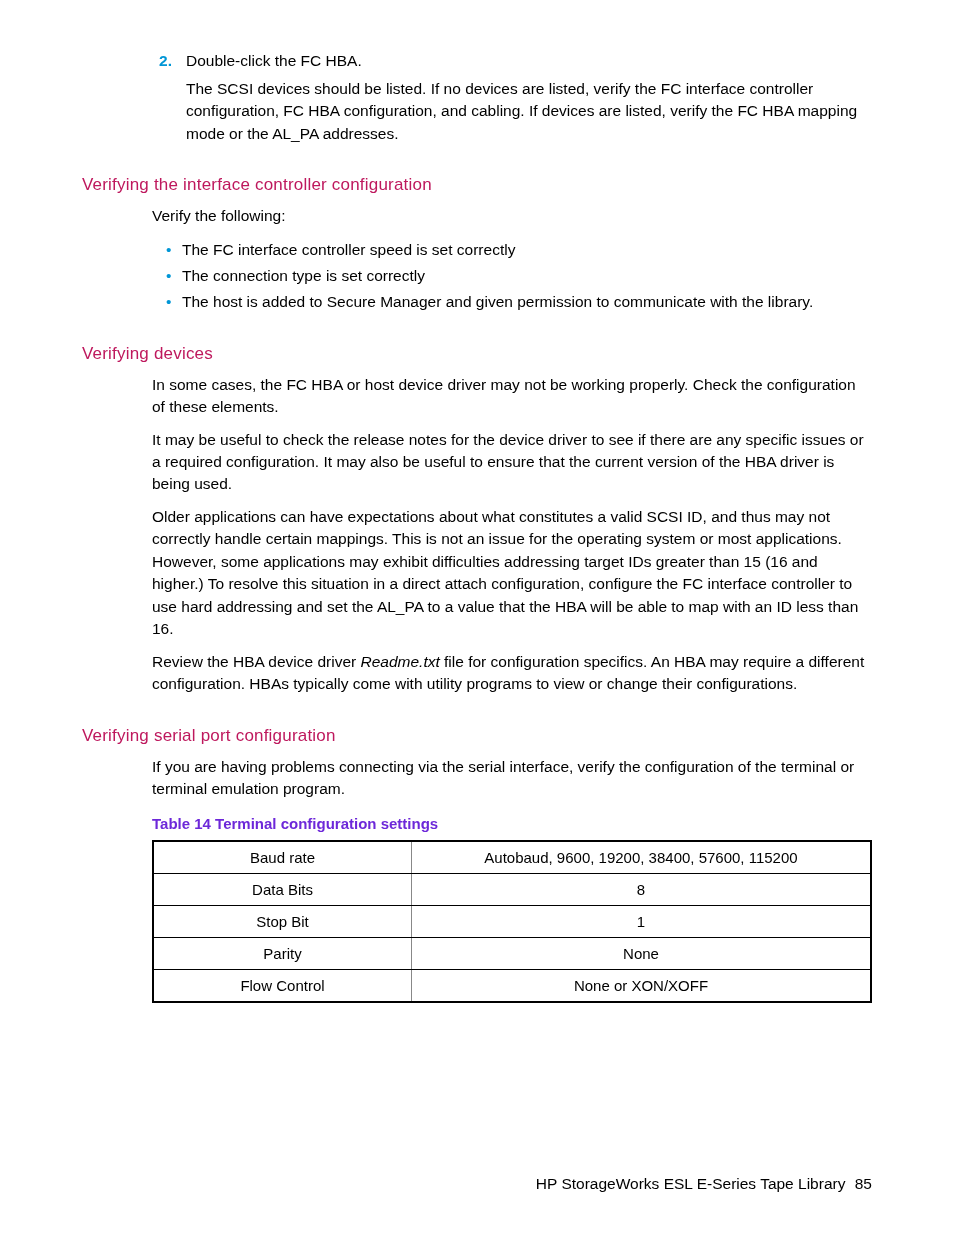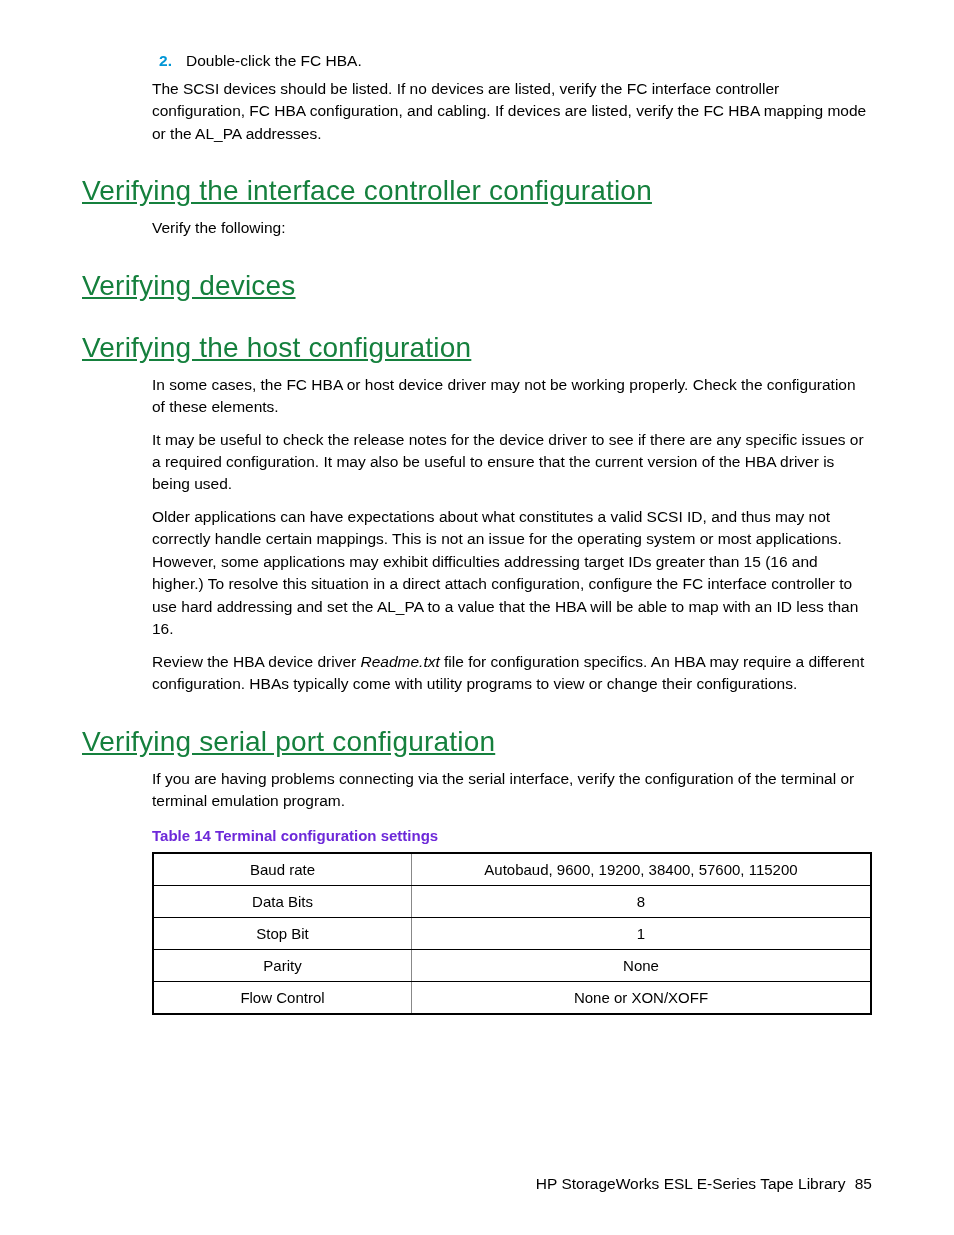--- a/index.html
+++ b/index.html
@@ -19,31 +19,31 @@
   .step {
     display: flex;
     gap: 14px;
     margin-bottom: 6px;
     font-size: 15.5px;
     line-height: 1.4;
   }
   .step-num { color: #0096D6; font-weight: 700; min-width: 20px; text-align: right; }
   .step-body { flex: 1; }
   .step-detail {
+    margin-left: 34px;
     font-size: 15.5px;
     line-height: 1.45;
     margin-top: 6px;
   }
   h2.sec {
     font-weight: 400;
-    color: #15803d;
-    font-size: 28px;
+    color: #be185d;
+    font-size: 17px;
     margin: 30px 0 10px 0;
     letter-spacing: 0.2px;
-    text-decoration: underline;
   }
   .para {
     font-size: 15.5px;
     line-height: 1.45;
     margin: 0 0 10px 0;
   }
   .bullets { list-style: none; padding: 0; margin: 6px 0 0 14px; }
   .bullets li {
     position: relative;
     padding-left: 16px;
@@ -97,25 +97,29 @@
     <div class="step">
       <span class="step-num">2.</span>
       <span class="step-body">Double-click the FC HBA.</span>
     </div>
     <div class="step-detail">The SCSI devices should be listed. If no devices are listed, verify the FC interface controller configuration, FC HBA configuration, and cabling. If devices are listed, verify the FC HBA mapping mode or the AL_PA addresses.</div>
   </div>
 
   <h2 class="sec">Verifying the interface controller configuration</h2>
   <div class="indent">
     <p class="para">Verify the following:</p>
+    <ul class="bullets">
+      <li>The FC interface controller speed is set correctly</li>
+      <li>The connection type is set correctly</li>
+      <li>The host is added to Secure Manager and given permission to communicate with the library.</li>
+    </ul>
   </div>
 
   <h2 class="sec">Verifying devices</h2>
 
-  <h2 class="sec">Verifying the host configuration</h2>
   <div class="indent">
     <p class="para">In some cases, the FC HBA or host device driver may not be working properly. Check the configuration of these elements.</p>
     <p class="para">It may be useful to check the release notes for the device driver to see if there are any specific issues or a required configuration. It may also be useful to ensure that the current version of the HBA driver is being used.</p>
     <p class="para">Older applications can have expectations about what constitutes a valid SCSI ID, and thus may not correctly handle certain mappings. This is not an issue for the operating system or most applications. However, some applications may exhibit difficulties addressing target IDs greater than 15 (16 and higher.) To resolve this situation in a direct attach configuration, configure the FC interface controller to use hard addressing and set the AL_PA to a value that the HBA will be able to map with an ID less than 16.</p>
   </div>
 
   <div class="indent">
     <p class="para">
       <span>Review the HBA device driver </span><span class="italic">Readme.txt</span><span> file for configuration specifics. An HBA may require a different configuration. HBAs typically come with utility programs to view or change their configurations.</span>
     </p>

